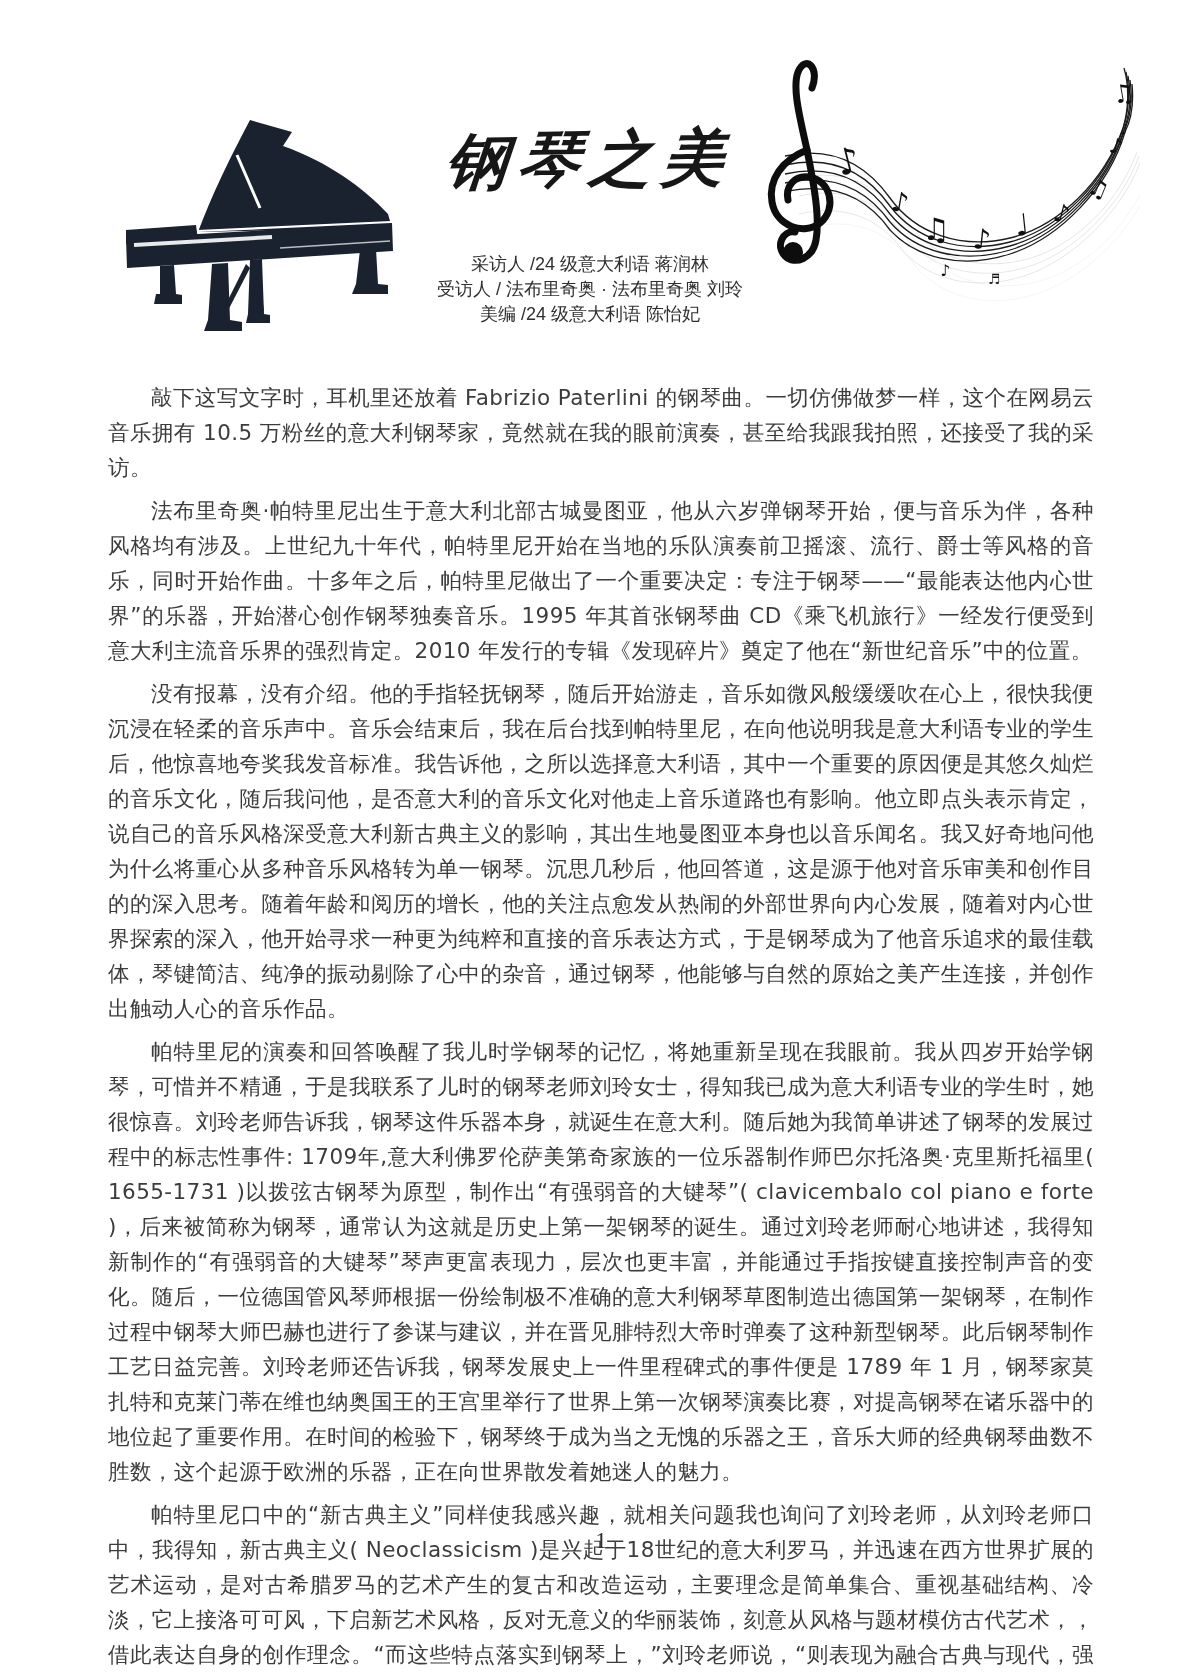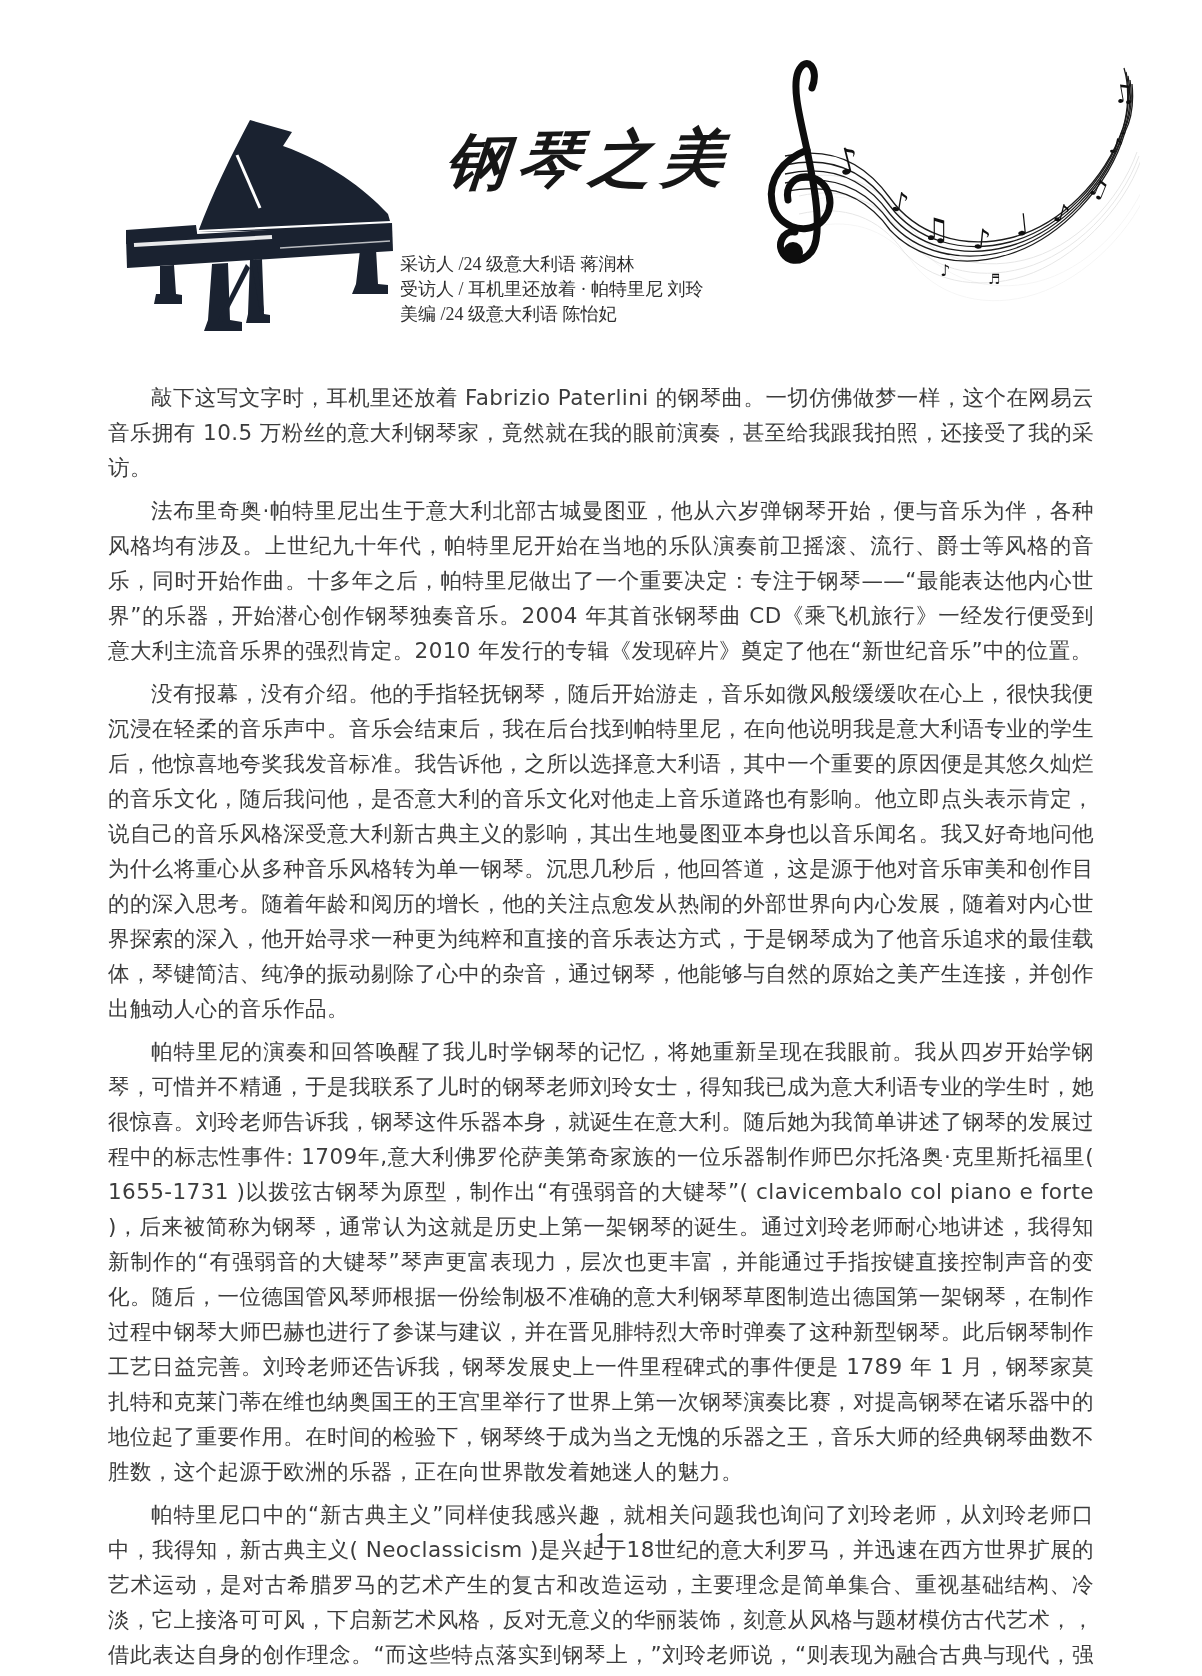--- a/index.html
+++ b/index.html
@@ -19,22 +19,22 @@
     position:absolute;left:420px;top:118px;width:340px;
     text-align:center;
     font-size:62px;font-weight:bold;font-style:italic;
     letter-spacing:10px;color:#171717;
     transform:skewX(-6deg) rotate(-1deg);
     font-family:"DejaVu Serif","Liberation Serif",serif;
     white-space:nowrap;
   }
   .credits{
     position:absolute;left:400px;top:252px;width:380px;
-    text-align:left;
-    font-family:Liberation Serif, serif;
+    text-align:center;
+    font-family:Liberation Sans, sans-serif;
     font-size:18px;line-height:25px;color:#2f2f2f;
   }
   .notes-wrap{position:absolute;left:690px;top:28px;width:450px;height:330px;}
   .notes-wrap svg{width:100%;height:100%;display:block;}
   .note-glyph{font-family:"DejaVu Sans",sans-serif;fill:#101010;}
   
   .article{
     position:absolute;left:100px;top:372px;width:1002px;
     font-size:21.5px;line-height:35px;
     color:#3c3c3c;letter-spacing:0.4px;
@@ -84,21 +84,21 @@
 
           <path d="M180,150 L290,143" stroke-width="1.6" opacity="0.7"></path>
         </g>
       </svg>
     </div>
 
     <div class="title">钢琴之美</div>
 
     <div class="credits">
       <div>采访人 /24 级意大利语 蒋润林</div>
-      <div>受访人 / 耳机里还放着 · 帕特里尼 刘玲</div>
+      <div>受访人 / 法布里奇奥 · 法布里奇奥 刘玲</div>
       <div>美编 /24 级意大利语 陈怡妃</div>
     </div>
 
     <div class="notes-wrap">
       <svg viewBox="0 0 450 330" xmlns="http://www.w3.org/2000/svg" aria-hidden="true">
 
         <g stroke="#b9b9b9" fill="none" stroke-width="1" opacity="0.35" transform="translate(14,22)">
           <path d="M95,128 C140,118 175,135 200,170 C225,205 270,222 320,210 C370,198 415,152 433,102"></path>
           <path d="M95,146 C140,136 175,151 200,186 C225,217 270,232 320,218 C370,204 417,156 435,106"></path>
           <path d="M95,164 C140,154 175,167 200,202 C225,229 270,242 320,226 C370,210 419,160 437,110"></path>
@@ -135,21 +135,21 @@
           <text class="note-glyph" x="430" y="106" font-size="15" transform="rotate(8 430 106)">♩</text>
           <text class="note-glyph" x="250" y="248" font-size="16" fill="#9a9a9a">♪</text>
           <text class="note-glyph" x="298" y="256" font-size="14" fill="#ababab">♬</text>
         </g>
       </svg>
     </div>
   </div>
 
   <div class="article">
     <p>敲下这写文字时，耳机里还放着 Fabrizio Paterlini 的钢琴曲。一切仿佛做梦一样，这个在网易云音乐拥有 10.5 万粉丝的意大利钢琴家，竟然就在我的眼前演奏，甚至给我跟我拍照，还接受了我的采访。</p>
-    <p>法布里奇奥·帕特里尼出生于意大利北部古城曼图亚，他从六岁弹钢琴开始，便与音乐为伴，各种风格均有涉及。上世纪九十年代，帕特里尼开始在当地的乐队演奏前卫摇滚、流行、爵士等风格的音乐，同时开始作曲。十多年之后，帕特里尼做出了一个重要决定：专注于钢琴——“最能表达他内心世界”的乐器，开始潜心创作钢琴独奏音乐。2004 年其首张钢琴曲 CD《乘飞机旅行》一经发行便受到意大利主流音乐界的强烈肯定。2010 年发行的专辑《发现碎片》奠定了他在“新世纪音乐”中的位置。</p>
+    <p>法布里奇奥·帕特里尼出生于意大利北部古城曼图亚，他从六岁弹钢琴开始，便与音乐为伴，各种风格均有涉及。上世纪九十年代，帕特里尼开始在当地的乐队演奏前卫摇滚、流行、爵士等风格的音乐，同时开始作曲。十多年之后，帕特里尼做出了一个重要决定：专注于钢琴——“最能表达他内心世界”的乐器，开始潜心创作钢琴独奏音乐。1995 年其首张钢琴曲 CD《乘飞机旅行》一经发行便受到意大利主流音乐界的强烈肯定。2010 年发行的专辑《发现碎片》奠定了他在“新世纪音乐”中的位置。</p>
     <p>没有报幕，没有介绍。他的手指轻抚钢琴，随后开始游走，音乐如微风般缓缓吹在心上，很快我便沉浸在轻柔的音乐声中。音乐会结束后，我在后台找到帕特里尼，在向他说明我是意大利语专业的学生后，他惊喜地夸奖我发音标准。我告诉他，之所以选择意大利语，其中一个重要的原因便是其悠久灿烂的音乐文化，随后我问他，是否意大利的音乐文化对他走上音乐道路也有影响。他立即点头表示肯定，说自己的音乐风格深受意大利新古典主义的影响，其出生地曼图亚本身也以音乐闻名。我又好奇地问他为什么将重心从多种音乐风格转为单一钢琴。沉思几秒后，他回答道，这是源于他对音乐审美和创作目的的深入思考。随着年龄和阅历的增长，他的关注点愈发从热闹的外部世界向内心发展，随着对内心世界探索的深入，他开始寻求一种更为纯粹和直接的音乐表达方式，于是钢琴成为了他音乐追求的最佳载体，琴键简洁、纯净的振动剔除了心中的杂音，通过钢琴，他能够与自然的原始之美产生连接，并创作出触动人心的音乐作品。</p>
     <p>帕特里尼的演奏和回答唤醒了我儿时学钢琴的记忆，将她重新呈现在我眼前。我从四岁开始学钢琴，可惜并不精通，于是我联系了儿时的钢琴老师刘玲女士，得知我已成为意大利语专业的学生时，她很惊喜。刘玲老师告诉我，钢琴这件乐器本身，就诞生在意大利。随后她为我简单讲述了钢琴的发展过程中的标志性事件: 1709年,意大利佛罗伦萨美第奇家族的一位乐器制作师巴尔托洛奥·克里斯托福里( 1655-1731 )以拨弦古钢琴为原型，制作出“有强弱音的大键琴”( clavicembalo col piano e forte )，后来被简称为钢琴，通常认为这就是历史上第一架钢琴的诞生。通过刘玲老师耐心地讲述，我得知新制作的“有强弱音的大键琴”琴声更富表现力，层次也更丰富，并能通过手指按键直接控制声音的变化。随后，一位德国管风琴师根据一份绘制极不准确的意大利钢琴草图制造出德国第一架钢琴，在制作过程中钢琴大师巴赫也进行了参谋与建议，并在晋见腓特烈大帝时弹奏了这种新型钢琴。此后钢琴制作工艺日益完善。刘玲老师还告诉我，钢琴发展史上一件里程碑式的事件便是 1789 年 1 月，钢琴家莫扎特和克莱门蒂在维也纳奥国王的王宫里举行了世界上第一次钢琴演奏比赛，对提高钢琴在诸乐器中的地位起了重要作用。在时间的检验下，钢琴终于成为当之无愧的乐器之王，音乐大师的经典钢琴曲数不胜数，这个起源于欧洲的乐器，正在向世界散发着她迷人的魅力。</p>
     <p>帕特里尼口中的“新古典主义”同样使我感兴趣，就相关问题我也询问了刘玲老师，从刘玲老师口中，我得知，新古典主义( Neoclassicism )是兴起于18世纪的意大利罗马，并迅速在西方世界扩展的艺术运动，是对古希腊罗马的艺术产生的复古和改造运动，主要理念是简单集合、重视基础结构、冷淡，它上接洛可可风，下启新艺术风格，反对无意义的华丽装饰，刻意从风格与题材模仿古代艺术，，借此表达自身的创作理念。“而这些特点落实到钢琴上，”刘玲老师说，“则表现为融合古典与现代，强调音乐的纯粹美感，展现音乐本真。”而这也的确与帕特里尼的演奏风格相吻合。他的作品充斥着诗意与唯美，用</p>
   </div>
 
   <div class="page-number">1</div>
 
 </div>
 
 </body></html>

